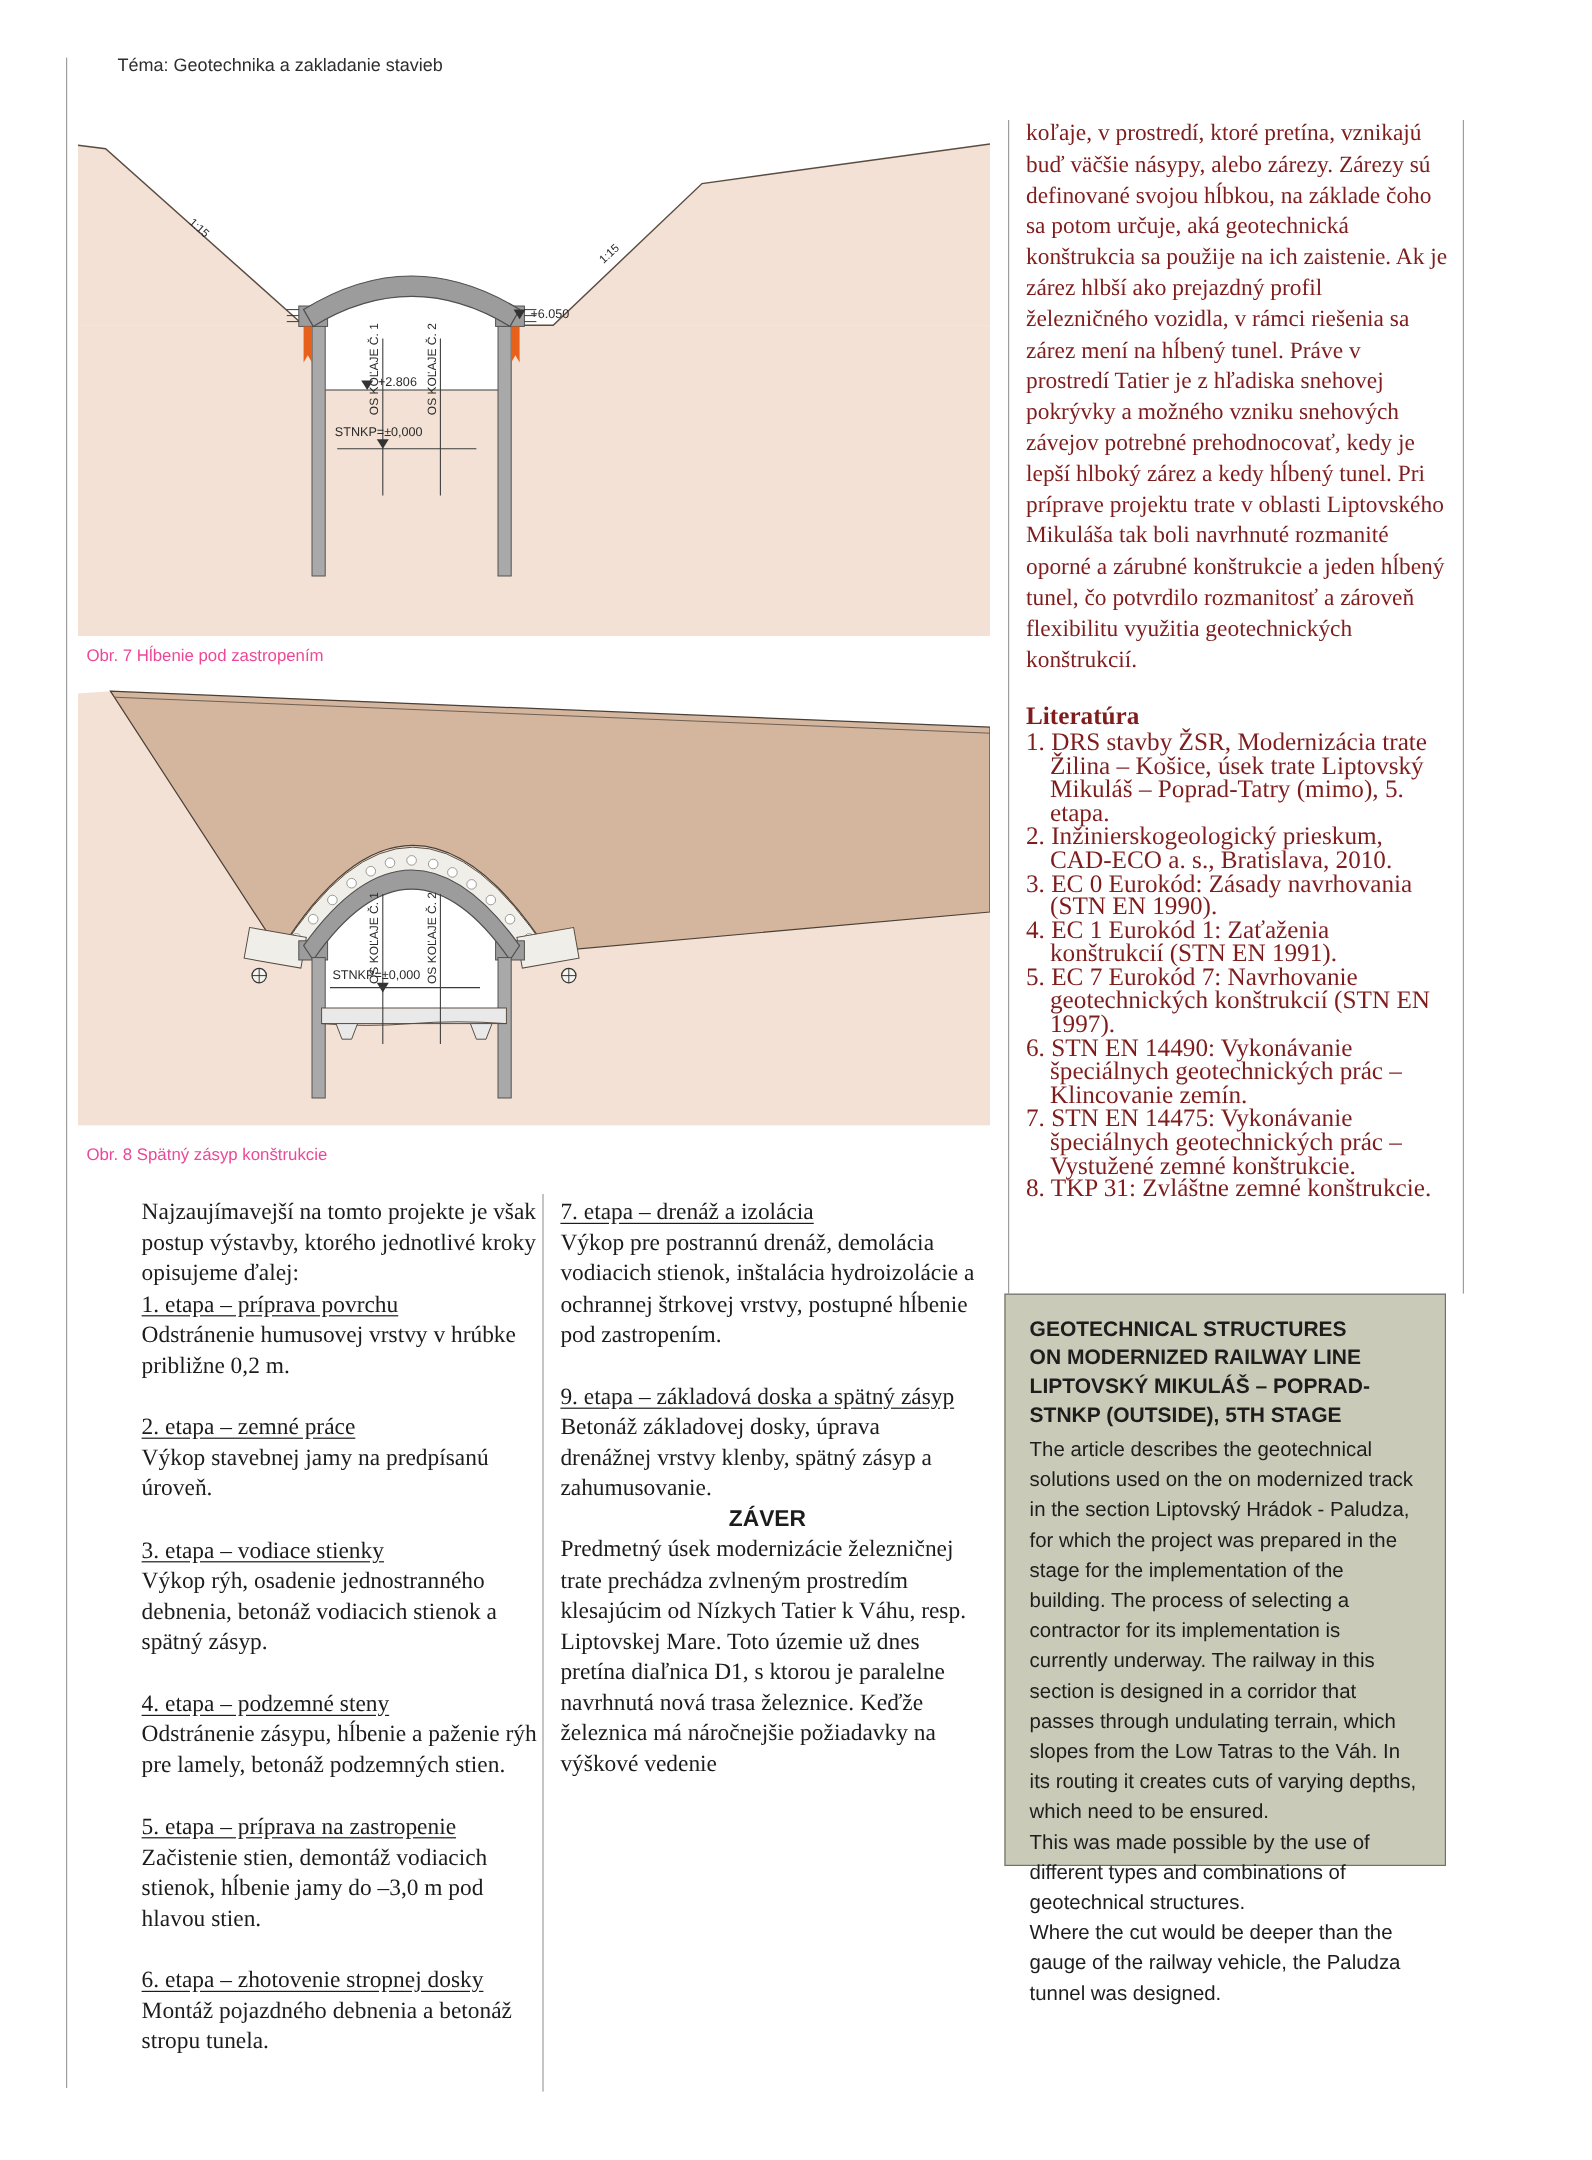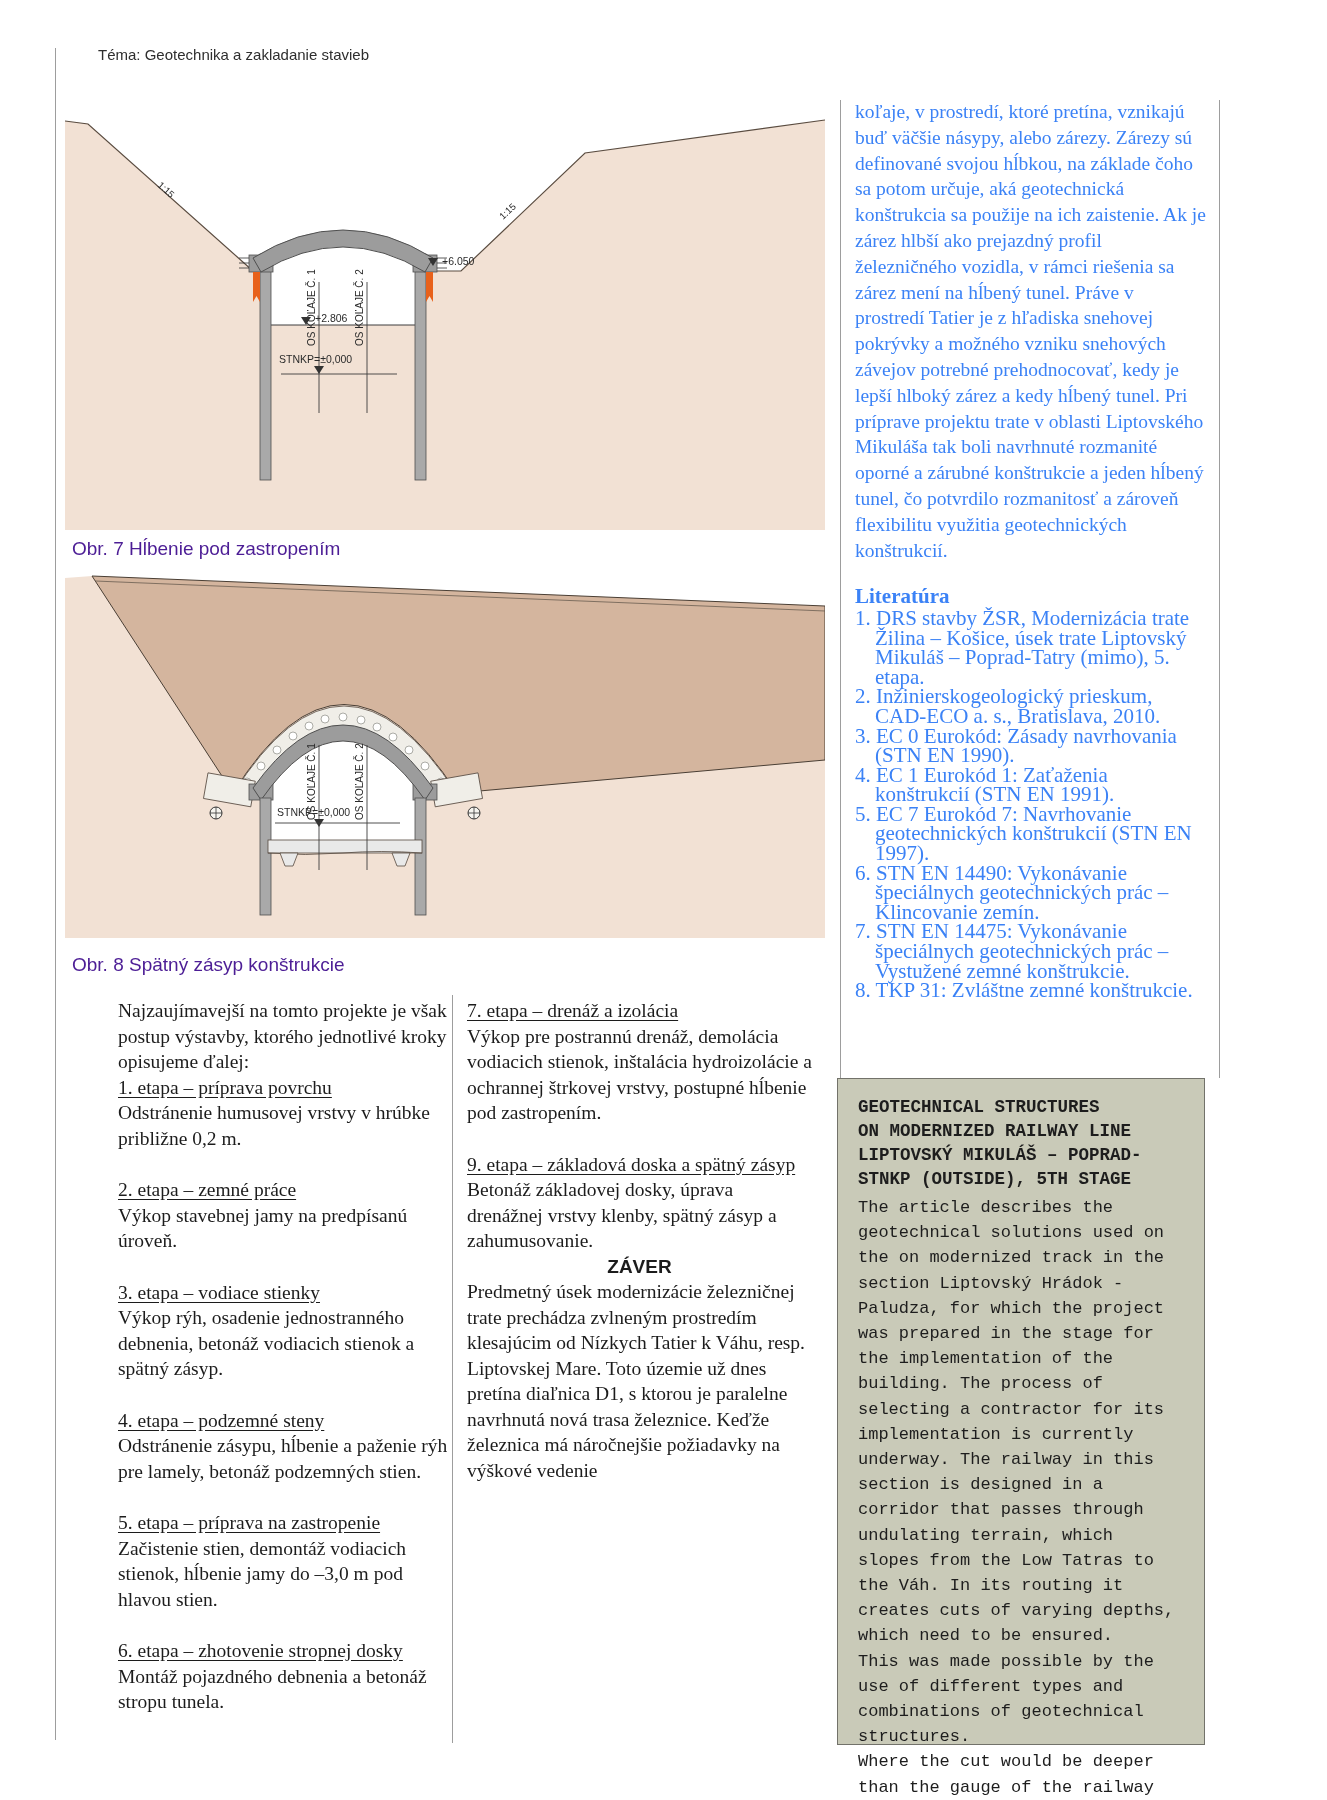--- a/index.html
+++ b/index.html
@@ -3,36 +3,36 @@
 <meta charset="utf-8">
 <style>
   html,body{margin:0;padding:0;background:#ffffff;}
   #page{position:relative;width:1327px;height:1800px;background:#fff;overflow:hidden;
         font-family:"Liberation Serif",serif;color:#1e1e1e;}
   .rule{position:absolute;background:#9d9d9d;width:1px;}
   .kicker{position:absolute;left:98px;top:46px;font-family:"Liberation Sans",sans-serif;
           font-size:15px;color:#2e2e2e;}
   .fig{position:absolute;left:65px;}
   .caption{position:absolute;left:72px;font-family:"Liberation Sans",sans-serif;
-           font-size:19px;color:#4c1d95;}
+           font-size:14px;color:#ec4899;}
   .col{position:absolute;font-size:19.5px;line-height:25.5px;color:#1c1c1c;}
   .col p{margin:0;}
   .stage{margin-top:26px;}
   .stage-title{text-decoration:underline;text-underline-offset:3px;}
   .zaver-title{font-family:"Liberation Sans",sans-serif;font-weight:bold;font-size:19px;
                margin:30px 0 6px 0;text-align:center;}
   .sidebar{position:absolute;left:855px;top:99px;width:352px;font-size:19.5px;
-           line-height:25.8px;color:#3b82f6;}
+           line-height:25.8px;color:#7f1d1d;}
   .lit{margin-top:24px;font-size:21px;line-height:19.6px;}
   .lit-title{font-weight:bold;margin:0 0 2px 0;}
   .lit ol{list-style:none;margin:0;padding:0;}
   .lit li{padding-left:20px;text-indent:-20px;}
-  .sumbox{position:absolute;left:837px;top:1078px;width:368px;height:667px;
+  .sumbox{position:absolute;left:837px;top:1078px;width:368px;height:477px;
           box-sizing:border-box;background:#c9cab8;border:1.5px solid #72726a;
-          padding:16px 20px;font-family:Liberation Mono, monospace;color:#1d1d1d;}
+          padding:16px 20px;font-family:Liberation Sans, sans-serif;color:#1d1d1d;}
   .sumbox .title{font-weight:bold;font-size:17.5px;line-height:24px;}
   .sumbox .body{margin-top:4px;font-size:17px;line-height:25.2px;}
   .sumbox .body p{margin:0;}
   svg text{font-family:"Liberation Sans",sans-serif;fill:#2b2b2b;}
 </style>
 </head>
 <body>
 
 <div id="page">
 

